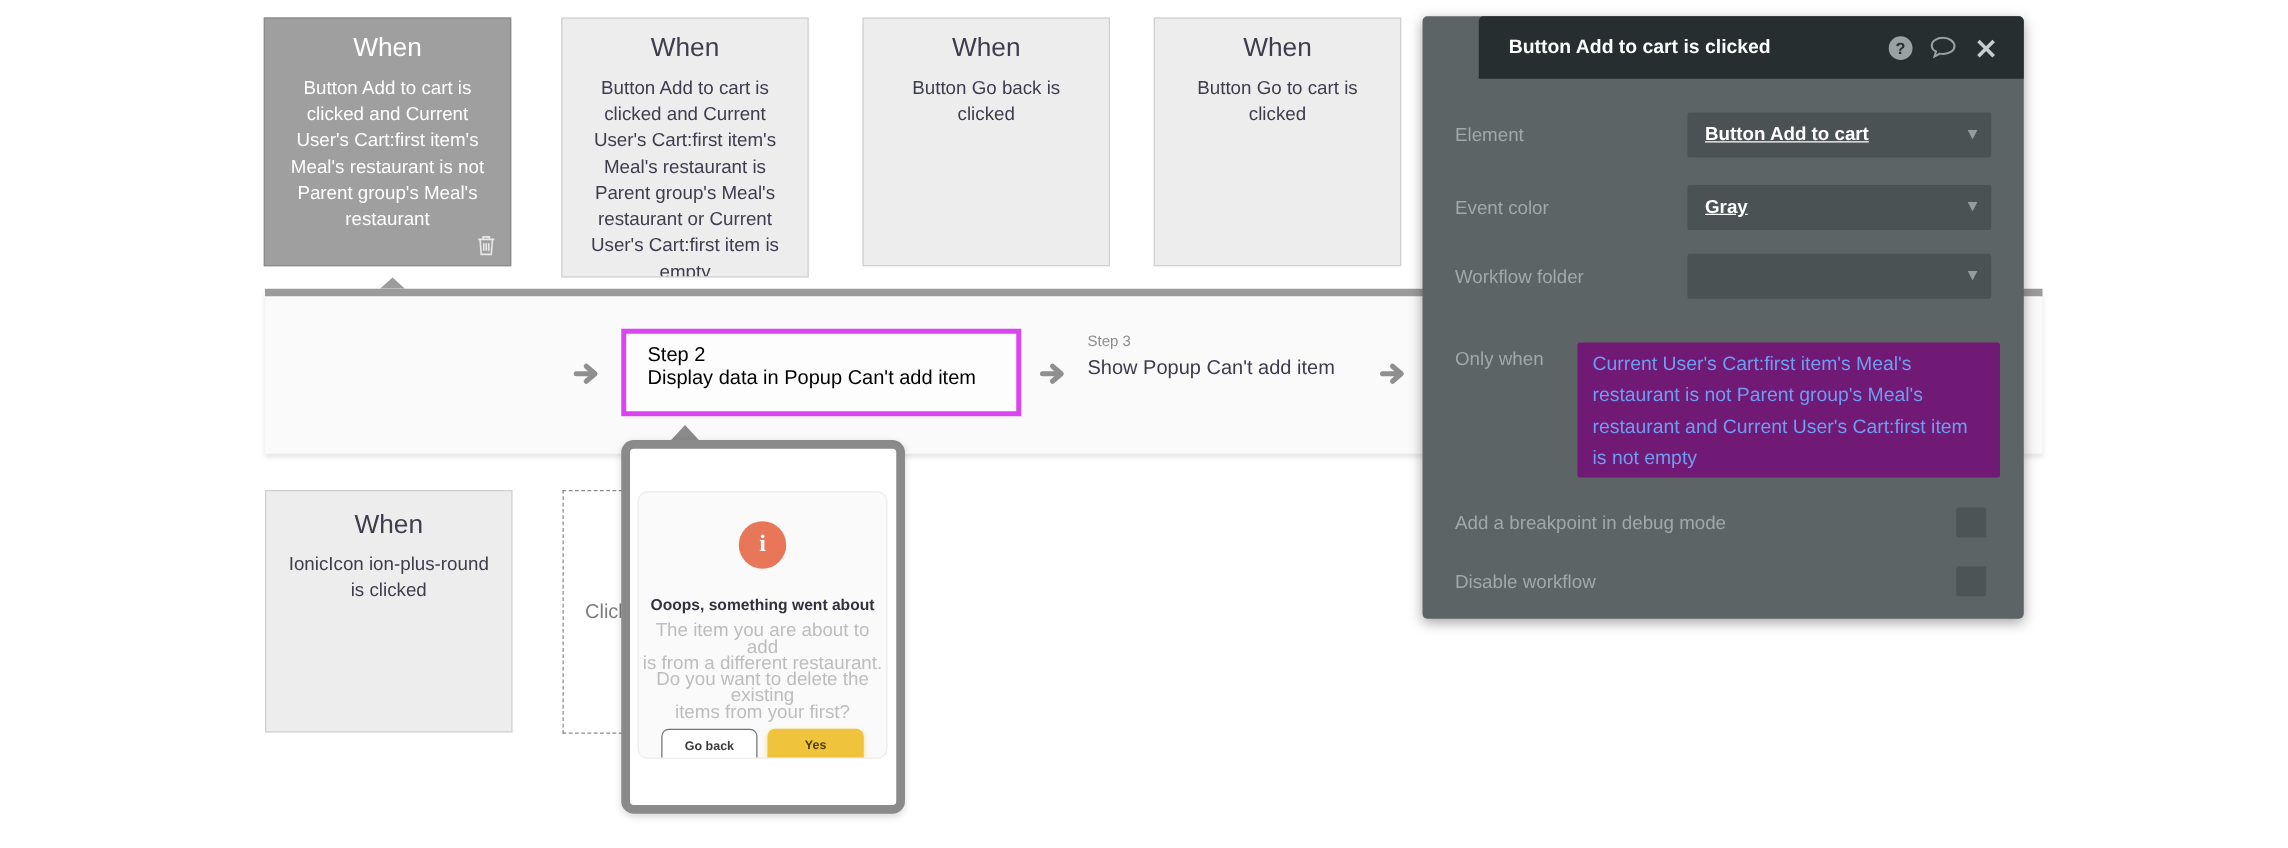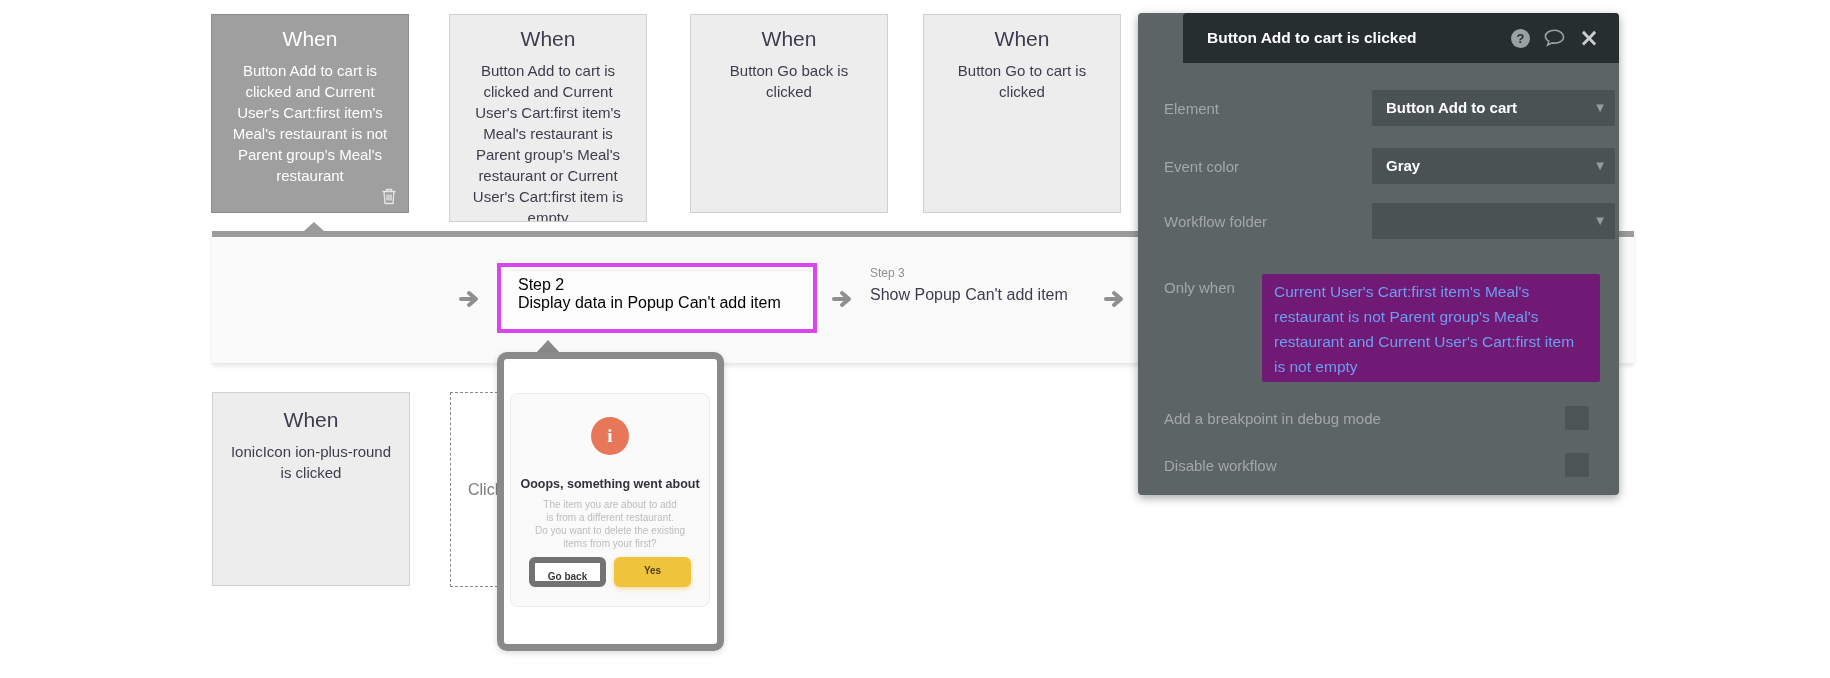--- a/index.html
+++ b/index.html
@@ -67,28 +67,28 @@
     position:absolute; left:6px; top:34px; width:200px; height:214px;
     background:#fafafa; border:1px solid #ececec; border-radius:8px;
     text-align:center; overflow:hidden;
   }
   #info-circle {
     width:38px; height:38px; border-radius:50%; margin:23px auto 0;
     color:#ffffff; font-size:19px; font-weight:bold; line-height:38px;
     font-family:"Liberation Serif","DejaVu Serif",serif;
   }
   #popup-title { margin-top:22px; font-size:12.5px; font-weight:bold; color:#32323e; }
-  .popup-line { font-size:10px; line-height:13px; color:#bdbdbd; }
+  .popup-line { font-size:15px; line-height:13px; color:#bdbdbd; }
   #popup-lines { margin-top:7px; }
   #popup-btns { margin-top:7px; display:flex; justify-content:center; gap:8px; }
   .pp-btn {
     width:77px; height:30px; border-radius:6px; font-size:10px; font-weight:bold;
     line-height:28px; cursor:pointer;
   }
-  #btn-goback { background:#ffffff; border:6px solid #737373; color:#3a3a3a; }
+  #btn-goback { background:#ffffff; border:1px solid #737373; color:#3a3a3a; }
   #btn-yes { border:none; color:#4d3f10; box-shadow:0 2px 4px rgba(240,195,60,.5); }
 
   
   #panel {
     position:absolute; left:1138px; top:13px; width:481px; height:482px;
     background:#5d6466; border-radius:4px; box-shadow:0 3px 10px rgba(0,0,0,.35); z-index:10;
   }
   #panel-header {
     height:50px; background:#272e2f; border-radius:4px 4px 0 0;
     display:flex; align-items:center; padding:0 20px 0 24px;
@@ -96,23 +96,23 @@
   }
   #panel-header .spacer { flex:1; }
   .hdr-icon { margin-left:14px; cursor:pointer; display:flex; align-items:center; }
   #help-circle {
     width:19px; height:19px; border-radius:50%; background:#9aa1a1; color:#272e2f;
     font-size:13px; font-weight:bold; text-align:center; line-height:19px;
   }
   #close-x { color:#c9cdcd; font-size:24px; font-weight:bold; line-height:19px; font-family:"DejaVu Sans",sans-serif; }
   .p-label { position:absolute; left:26px; font-size:15px; color:#a2a8a8; }
   .p-dropdown {
-    position:absolute; left:234px; width:243px; height:36px; background:#4b5253;
+    position:absolute; left:212px; width:243px; height:36px; background:#4b5253;
     border-radius:2px; color:#ffffff; font-size:15px; font-weight:bold;
-    line-height:36px; padding:0 26px 0 14px; cursor:pointer; white-space:nowrap; overflow:hidden;
+    line-height:36px; padding:0 26px 0 14px; cursor:pointer; white-space:nowrap; overflow:hidden;text-decoration:underline;
   }
   .p-dropdown .caret {
     position:absolute; right:11px; top:0; font-size:10px; color:#959c9c;
     font-family:"DejaVu Sans",sans-serif; line-height:36px;
   }
   #only-when-box {
     position:absolute; left:124px; top:261px; width:338px; height:108px;
     background:#701a75; border-radius:2px; padding:5px 12px;
     font-size:15.5px; line-height:25px; cursor:pointer;
   }

